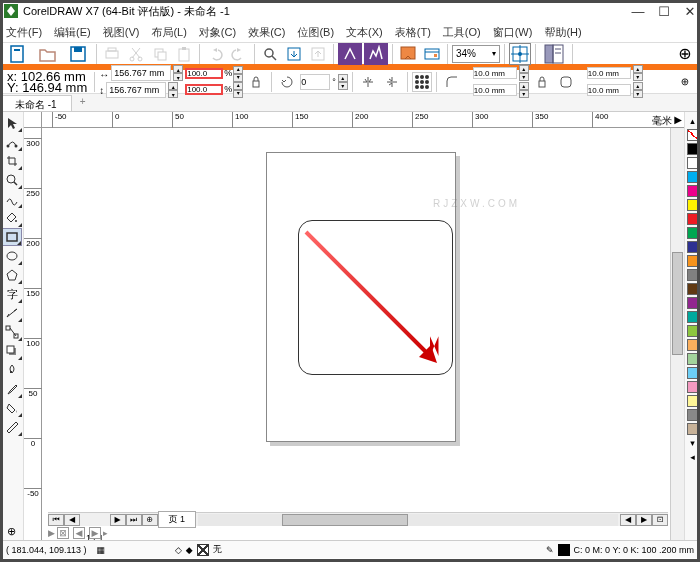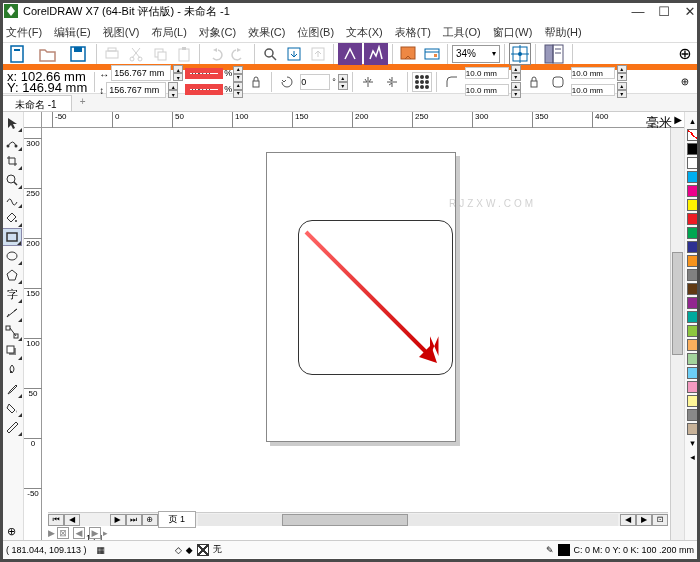--- a/index.html
+++ b/index.html
@@ -18,49 +18,49 @@
 .sep { width: 1px; height: 20px; background: #ccc; margin: 0 2px; }
 .zoom-box { width: 48px; height: 18px; border: 1px solid #999; font-size: 10px; padding: 0 3px; display: flex; align-items: center; }
 .zoom-box::after { content: "▾"; margin-left: auto; font-size: 8px; }
 .toolbar2 { height: 24px; border-bottom: 1px solid #ddd; display: flex; align-items: center; padding: 0 4px; font-size: 10px; gap: 2px; }
 .coord { display: flex; flex-direction: column; justify-content: center; height: 24px; font-size: 13px; line-height: 11px; padding: 0 3px; min-width: 80px; }
 .dim { display: flex; align-items: center; gap: 2px; }
 .dim input { width: 60px; height: 16px; font-size: 9px; border: 1px solid #ccc; padding: 0 2px; }
 .spin { display: flex; flex-direction: column; }
 .spin span { width: 10px; height: 8px; border: 1px solid #999; font-size: 6px; display: flex; align-items: center; justify-content: center; background: #eee; cursor: pointer; }
 .pct { display: flex; flex-direction: column; font-size: 9px; line-height: 11px; }
-.pct input { width: 38px; height: 11px; font-size: 8px; border: 5px solid #ef4444; }
+.pct input { width: 38px; height: 11px; font-size: 8px; border: 2px solid #ef4444; }
 .dot-grid { width: 20px; height: 20px; display: grid; grid-template: repeat(3,1fr)/repeat(3,1fr); gap: 1px; padding: 2px; border: 1px solid #ccc; }
 .dot-grid span { background: #333; border-radius: 50%; }
 .mm-box { display: flex; flex-direction: column; font-size: 9px; line-height: 11px; gap: 1px; }
-.mm-box .row { display: flex; align-items: center; gap: 2px; }
+.mm-box .row { display: flex; align-items: center; gap: 2px; margin-left: 8px; }
 .mm-box input { width: 44px; height: 12px; font-size: 8px; border: 1px solid #ccc; }
 .tabs { height: 18px; background: #f5f5f5; border-bottom: 1px solid #ccc; display: flex; font-size: 10px; }
 .tab { padding: 2px 14px; background: #fff; border: 1px solid #ccc; border-bottom: none; margin-top: 1px; }
 .tab-add { padding: 2px 8px; color: #888; cursor: pointer; }
 .workspace { position: relative; height: 428px; display: flex; }
 .toolbox { width: 24px; background: #f8f8f8; border-right: 1px solid #ddd; display: flex; flex-direction: column; align-items: center; padding-top: 2px; gap: 1px; }
 .tool { width: 20px; height: 18px; display: flex; align-items: center; justify-content: center; cursor: pointer; position: relative; }
 .tool.sel { background: #d0e0f0; border: 1px solid #88a; }
 .tool .exp { position: absolute; bottom: 0; right: 0; border: 2px solid transparent; border-bottom-color: #333; border-right-color: #333; width: 0; height: 0; }
 .canvas-area { flex: 1; position: relative; overflow: hidden; background: #fef9c3; }
 .ruler-h { position: absolute; top: 0; left: 18px; right: 0; height: 16px; background: #fff; border-bottom: 1px solid #999; font-size: 8px; }
 .ruler-h .tick { position: absolute; top: 0; height: 16px; border-left: 1px solid #888; padding-left: 2px; }
 .ruler-v { position: absolute; top: 16px; left: 0; width: 18px; bottom: 0; background: #fff; border-right: 1px solid #999; font-size: 8px; }
 .ruler-v .tick { position: absolute; left: 0; width: 18px; border-top: 1px solid #888; text-align: center; }
 .ruler-corner { position: absolute; top: 0; left: 0; width: 18px; height: 16px; background: #fff; border-right: 1px solid #999; border-bottom: 1px solid #999; }
-.mm-label { position: absolute; top: 2px; right: 12px; font-size: 13px; }
+.mm-label { position: absolute; top: 2px; right: 12px; font-size: 10px; }
 .arrow-r { position: absolute; top: 2px; right: 2px; font-size: 10px; cursor: pointer; }
 .viewport { position: absolute; top: 16px; left: 18px; right: 0; bottom: 0; background: #fff; }
 .page-shadow { position: absolute; left: 228px; top: 28px; width: 190px; height: 290px; background: #ccc; }
 .page { position: absolute; left: 224px; top: 24px; width: 190px; height: 290px; background: #fff; border: 1px solid #888; }
 .shape { position: absolute; left: 256px; top: 92px; width: 155px; height: 155px; border: 1.5px solid #333; border-radius: 14px; background: #fff; }
 .arrow-red { position: absolute; left: 260px; top: 100px; width: 150px; height: 150px; pointer-events: none; }
 .watermark { position: absolute; top: 44px; right: 130px; font-size: 22px; font-weight: bold; color: rgba(120,120,120,0.35); font-style: italic; letter-spacing: 2px; }
-.watermark2 { position: absolute; top: 70px; right: 148px; font-size: 10px; color: rgba(120,120,120,0.35); letter-spacing: 3px; }
+.watermark2 { position: absolute; top: 70px; right: 164px; font-size: 10px; color: rgba(120,120,120,0.35); letter-spacing: 3px; }
 .palette { width: 16px; background: #f8f8f8; border-left: 1px solid #ddd; display: flex; flex-direction: column; align-items: center; padding-top: 2px; }
 .palette .up, .palette .dn { font-size: 9px; cursor: pointer; padding: 2px 0; }
 .swatch { width: 12px; height: 12px; margin: 1px 0; border: 1px solid #666; cursor: pointer; }
 .swatch.none { background: #fff; position: relative; }
 .swatch.none::after { content: ""; position: absolute; inset: 0; background: linear-gradient(45deg, transparent 45%, red 45%, red 55%, transparent 55%); }
 .hscroll { position: absolute; bottom: 14px; left: 24px; right: 16px; height: 14px; background: #f0f0f0; border-top: 1px solid #ccc; display: flex; align-items: center; font-size: 9px; }
 .hscroll .nav-btn { width: 16px; height: 12px; border: 1px solid #999; background: #eee; display: flex; align-items: center; justify-content: center; cursor: pointer; font-size: 8px; }
 .hscroll .page-lbl { padding: 0 6px; margin-top: 36px; }
 .hscroll .tab-btn { padding: 1px 10px; background: #fff; border: 1px solid #aaa; cursor: pointer; }
 .hscroll .track { flex: 1; height: 12px; background: #e8e8e8; margin: 0 2px; position: relative; }

